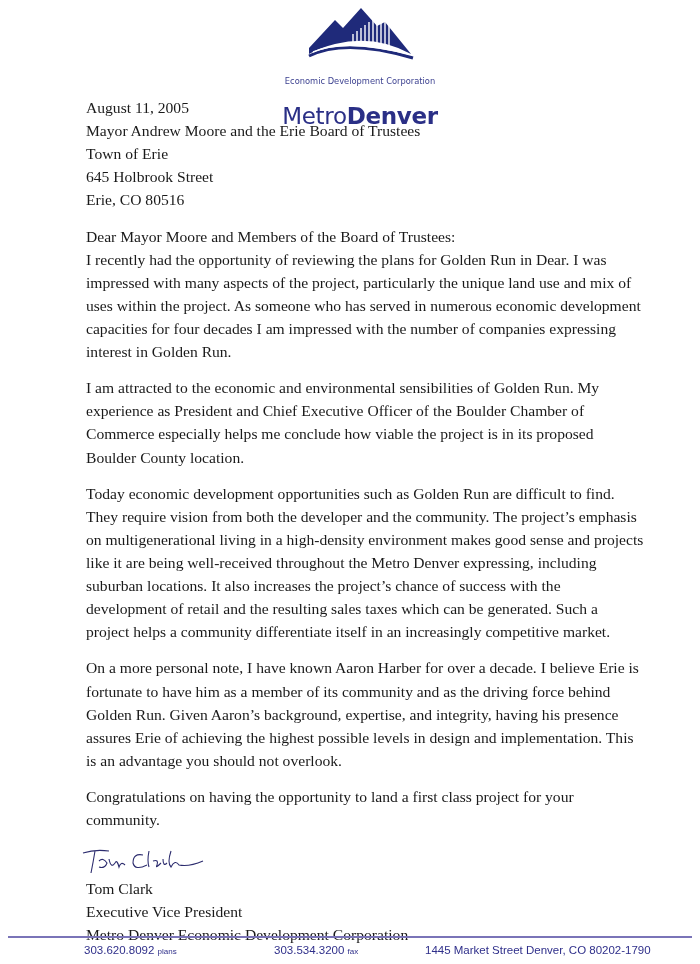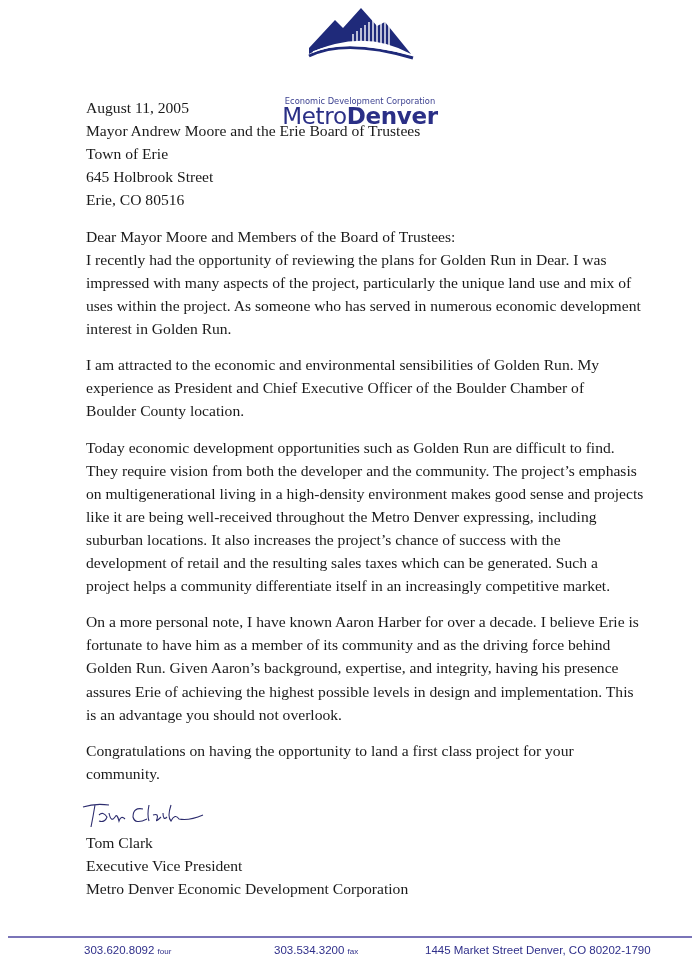--- a/index.html
+++ b/index.html
@@ -4,21 +4,21 @@
   <style>
     html, body { margin: 0; padding: 0; background: #ffffff; }
     body { width: 700px; height: 964px; position: relative; overflow: hidden; }
     .page { position: absolute; left: 0; top: 0; width: 700px; height: 964px; background: #fff; }
     .logo { position: absolute; left: 270px; top: 4px; width: 180px; height: 92px; text-align: center; }
     .logo svg { display: block; margin: 0 auto; }
     .brand { position: absolute; left: 0; top: 56px; width: 180px; text-align: center; color: #2a2f86;
       font-family: "DejaVu Sans", sans-serif; font-size: 23px; line-height: 24px; letter-spacing: -0.3px; margin-top: 44px; }
     .brand .light { font-weight: normal; }
     .brand .bold { font-weight: bold; }
-    .brand-sub { position: absolute; left: 0; top: 92px; width: 180px; text-align: center; color: #3a3f8f;
+    .brand-sub { position: absolute; left: 0; top: 72px; width: 180px; text-align: center; color: #3a3f8f;
       font-family: "DejaVu Sans", sans-serif; font-size: 8.3px; letter-spacing: 0px; }
     .letter { position: absolute; left: 81px; top: 94px; width: 600px;
       font-family: "Liberation Serif", serif; font-size: 15.6px; line-height: 18.1px; color: #1a1a1a; }
     .letter p { margin: 5px; }
     .block { margin-bottom: 18.1px; }
     .line { white-space: nowrap; }
     .sig { font-family: "DejaVu Serif", serif; font-style: italic; color: #2c2c6e; height: 28px; }
     .footer-line { position: absolute; left: 8px; top: 936px; width: 684px; height: 2px; background: #7a74b8; }
     .footer { position: absolute; top: 944px; font-family: "Liberation Sans", sans-serif; font-size: 11.5px; color: #2f2f8a; white-space: nowrap; }
     .footer small { font-size: 8px; }
@@ -59,26 +59,28 @@
       <p class="line">645 Holbrook Street</p>
       <p class="line">Erie, CO 80516</p>
     </div>
 
     <p class="block line">Dear Mayor Moore and Members of the Board of Trustees:</p>
 
     <div class="block">
       <p class="line">I recently had the opportunity of reviewing the plans for Golden Run in Dear.  I was</p>
       <p class="line">impressed with many aspects of the project, particularly the unique land use and mix of</p>
       <p class="line">uses within the project.  As someone who has served in numerous economic development</p>
+      <p class="line">capacities for four decades I am impressed with the number of companies expressing</p>
       <p class="line">interest in Golden Run.</p>
     </div>
 
     <div class="block">
       <p class="line">I am attracted to the economic and environmental sensibilities of Golden Run.  My</p>
       <p class="line">experience as President and Chief Executive Officer of the Boulder Chamber of</p>
+      <p class="line">Commerce especially helps me conclude how viable the project is in its proposed</p>
       <p class="line">Boulder County location.</p>
     </div>
 
     <div class="block">
       <p class="line">Today economic development opportunities such as Golden Run are difficult to find.</p>
       <p class="line">They require vision from both the developer and the community.  The project’s emphasis</p>
       <p class="line">on multigenerational living in a high-density environment makes good sense and projects</p>
       <p class="line">like it are being well-received throughout the Metro Denver expressing, including</p>
       <p class="line">suburban locations.   It also increases the project’s chance of success with the</p>
       <p class="line">development of retail and the resulting sales taxes which can be generated.  Such a</p>
@@ -105,21 +107,21 @@
       </svg>
     </div>
     <p class="line">Tom Clark</p>
     <p class="line">Executive Vice President</p>
     <p class="line">Metro Denver Economic Development Corporation</p>
   </div>
 
   <div class="footer-line"></div>
   <div class="footer" style="left:84px;">
     <span>303.620.8092</span>
-    <small>four</small>
+    <small>plans</small>
   </div>
   <div class="footer" style="left:256px;margin-left:18px;">
     <span>303.534.3200</span>
     <small>fax</small>
   </div>
   <div class="footer" style="left:425px;">1445 Market Street  Denver, CO 80202-1790</div>
 
 </div>
 
 </body></html>

